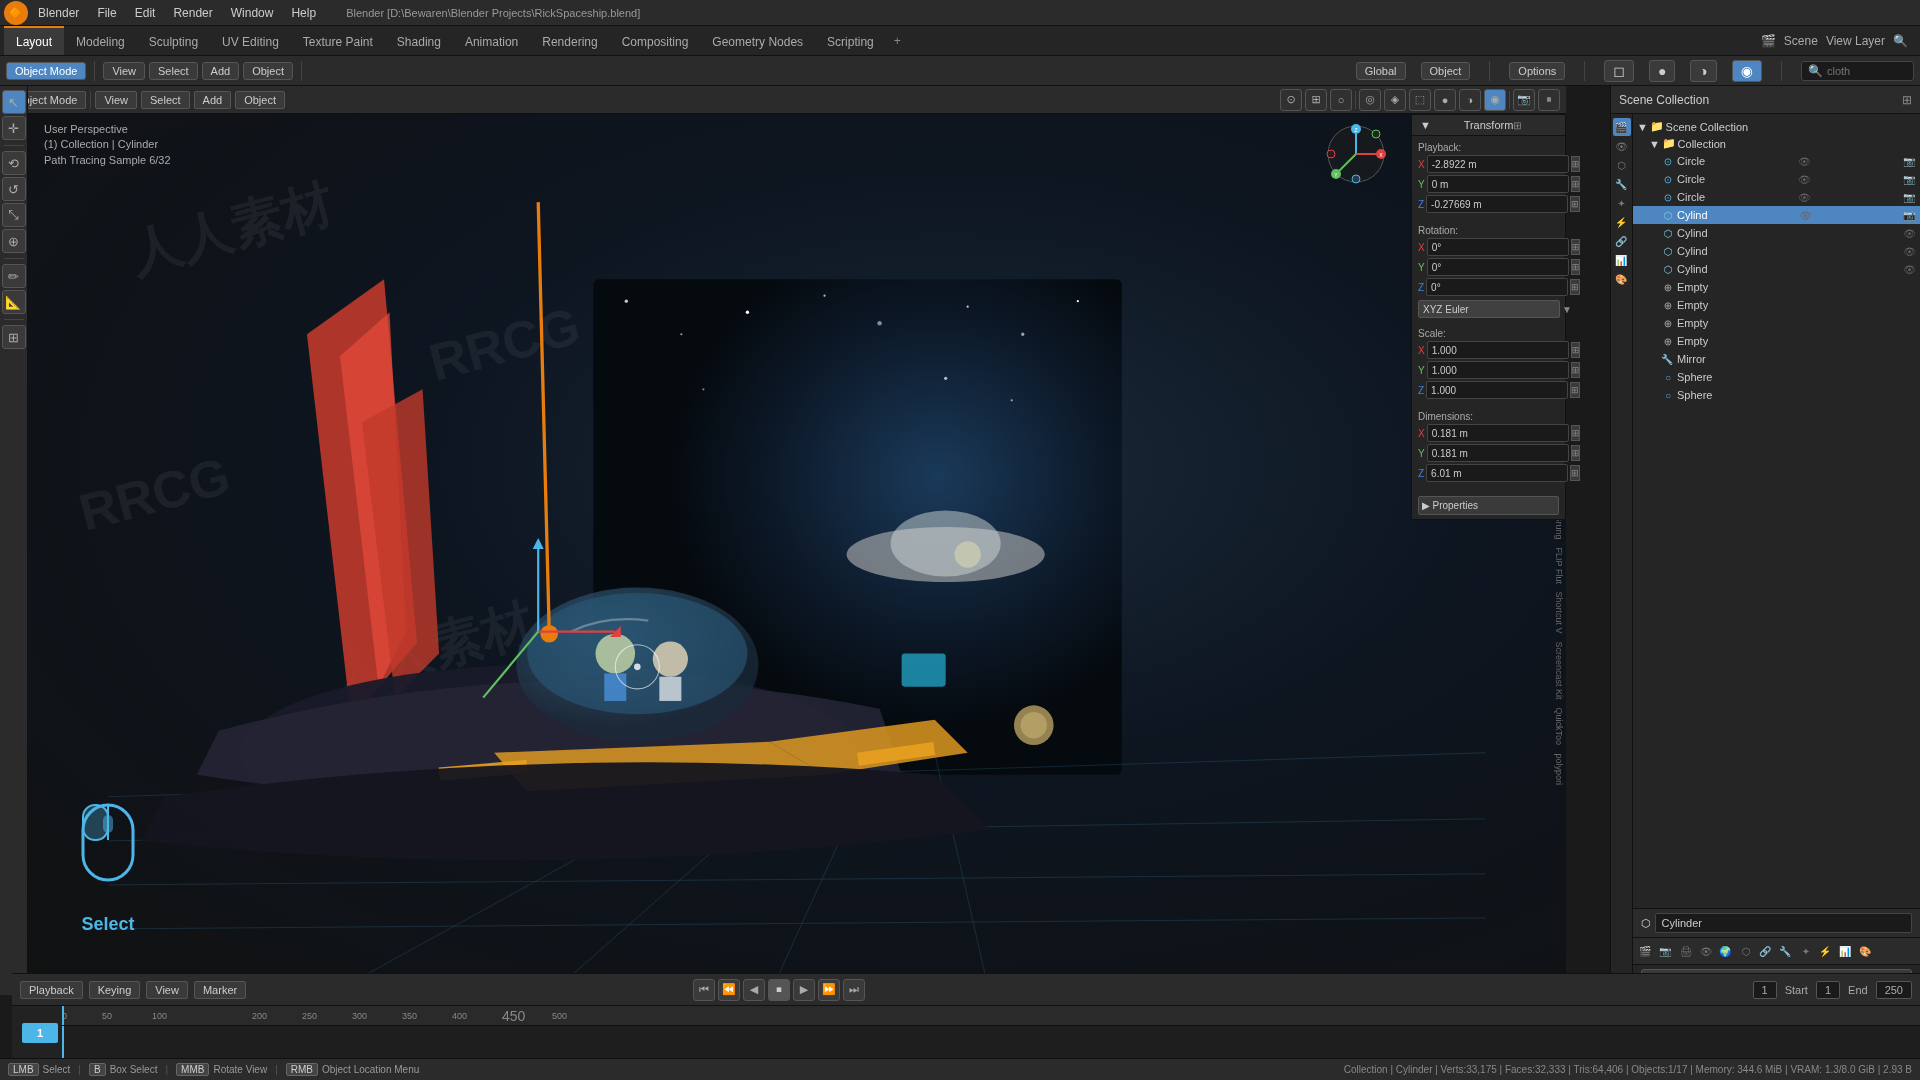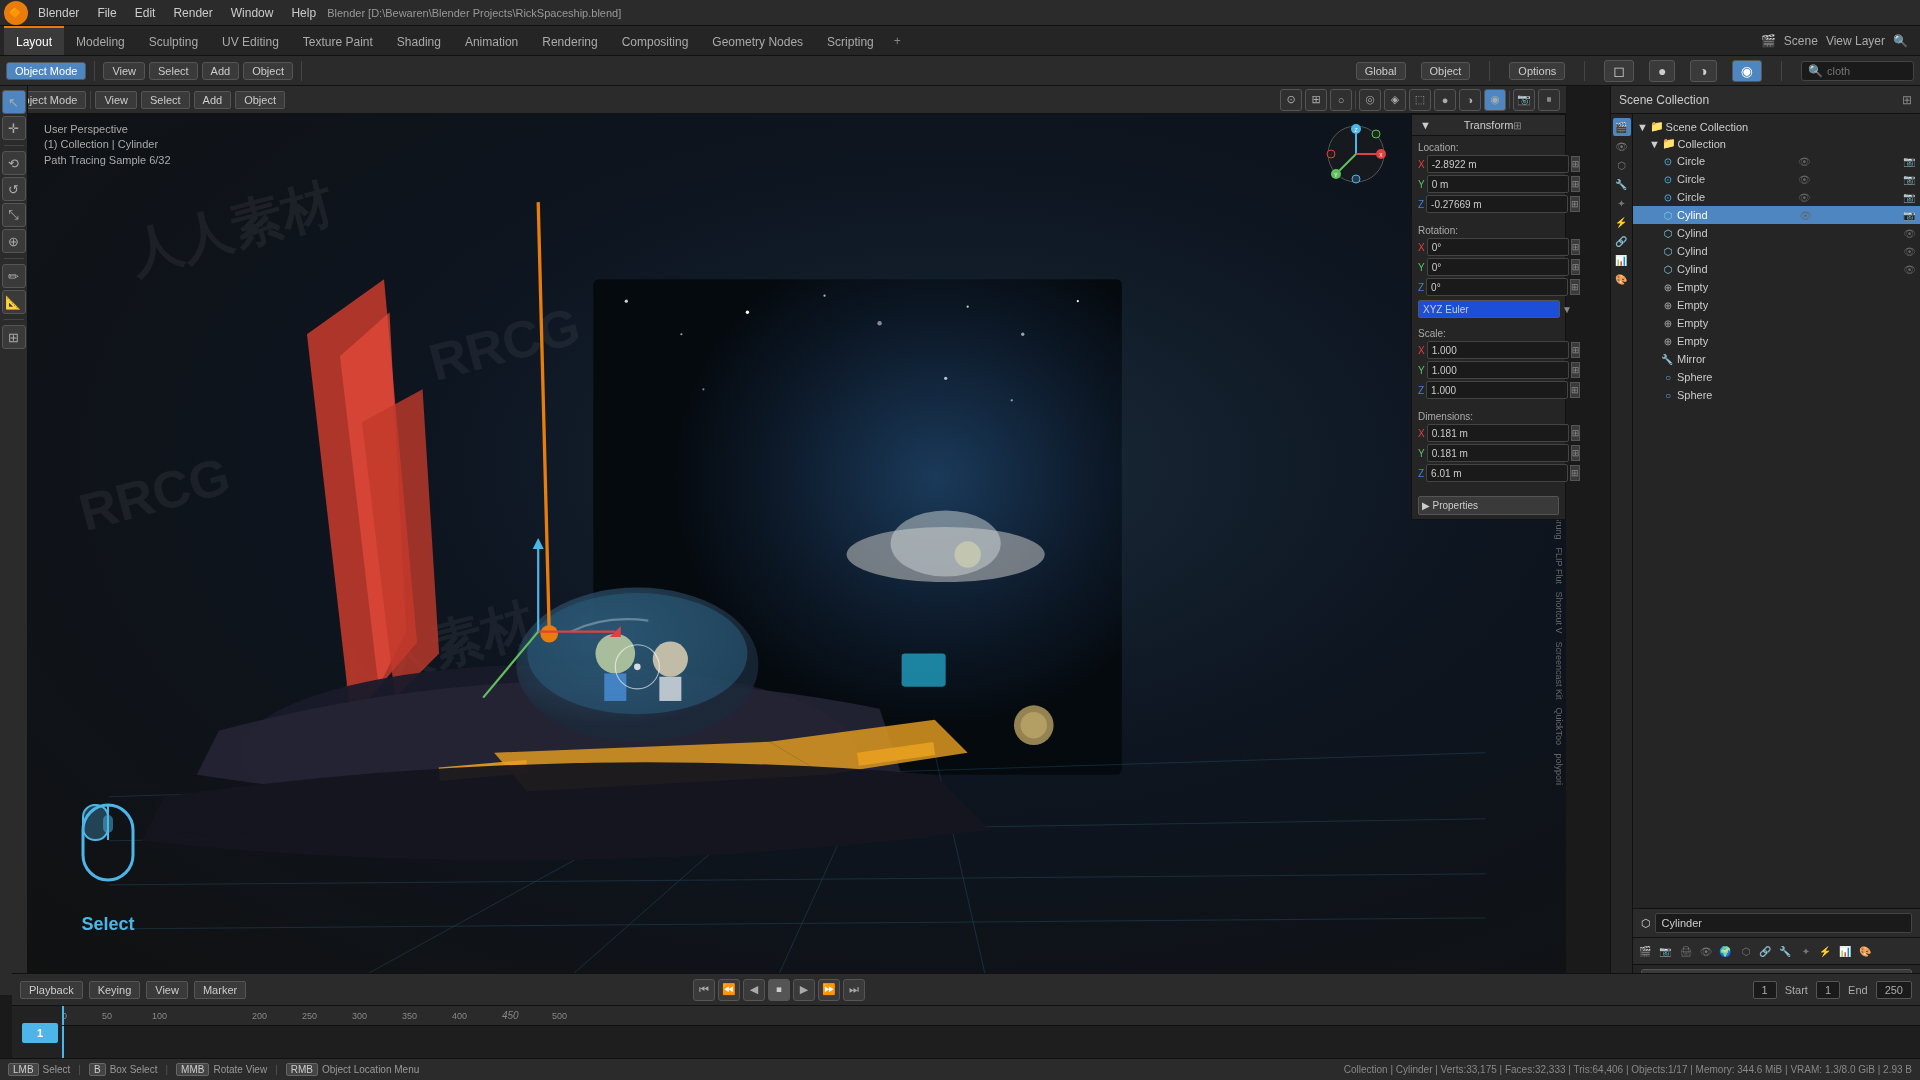--- a/index.html
+++ b/index.html
@@ -35,21 +35,21 @@
       font-size: 10px; font-weight: bold; color: white;
       flex-shrink: 0;
     }
     .top-menu-item {
       padding: 2px 8px;
       color: #ccc;
       font-size: 12px;
       cursor: pointer;
     }
     .top-menu-title {
-      margin-left: 1px;
+      margin-left: 20px;
       color: #999;
       font-size: 11px;
     }
 
     
     #workspace-tabs {
       position: absolute;
       top: 26px; left: 0; right: 0;
       height: 30px;
       background: #252525;
@@ -284,21 +284,21 @@
       display: flex; align-items: center; justify-content: center;
       cursor: pointer;
     }
     .tp-euler-row {
       display: flex;
       align-items: center;
       margin-top: 4px;
     }
     .tp-euler-input {
       flex: 1;
-      background: #1d4ed8;
+      background: #404040;
       border: 1px solid #555;
       color: #ccc;
       font-size: 10px;
       padding: 1px 4px;
       height: 18px;
       border-radius: 2px;
     }
     .tp-chevron { color: #888; font-size: 10px; margin-left: 2px; cursor: pointer; }
     .tp-properties-btn {
       width: 100%;
@@ -830,21 +830,21 @@
   </div>
 </div>
 
 <div id="transform-panel" style="top:114px; right:354px; width:155px;">
   <div class="tp-header">
     <span>▼</span>
     <span>Transform</span>
     <span style="margin-left:auto;color:#888;font-size:10px;">⊞</span>
   </div>
   <div class="tp-section">
-    <div class="tp-label">Location:</div>
+    <div class="tp-label">Playback:</div>
     <div class="tp-row">
       <span class="tp-axis x">X</span>
       <input class="tp-input" type="text" value="-2.8922 m" style="">
       <div class="tp-copy-btn">⊞</div>
     </div>
     <div class="tp-row">
       <span class="tp-axis y">Y</span>
       <input class="tp-input" type="text" value="0 m" style="">
       <div class="tp-copy-btn">⊞</div>
     </div>
@@ -1089,21 +1089,21 @@
 
       <span style="position:absolute;left:0px;font-size:9px;color:#888;">0</span>
       <span style="position:absolute;left:40px;font-size:9px;color:#888;">50</span>
       <span style="position:absolute;left:90px;font-size:9px;color:#888;">100</span>
       <span style="position:absolute;left:140px;font-size:13px;color:#888;margin-top:32px;">150</span>
       <span style="position:absolute;left:190px;font-size:9px;color:#888;">200</span>
       <span style="position:absolute;left:240px;font-size:9px;color:#888;">250</span>
       <span style="position:absolute;left:290px;font-size:9px;color:#888;">300</span>
       <span style="position:absolute;left:340px;font-size:9px;color:#888;">350</span>
       <span style="position:absolute;left:390px;font-size:9px;color:#888;">400</span>
-      <span style="position:absolute;left:440px;font-size:10px;color:#888;font-style:italic;">450</span>
+      <span style="position:absolute;left:440px;font-size:14px;color:#888;">450</span>
       <span style="position:absolute;left:490px;font-size:9px;color:#888;">500</span>
 
       <div style="position:absolute;left:0;top:0;width:2px;height:100%;background:#4db6e8;"></div>
     </div>
 
     <div style="position:absolute;top:20px;left:50px;right:0;height:33px;background:#1e1e1e;">
 
       <div style="position:absolute;left:0;top:0;width:2px;height:100%;background:#4db6e8;"></div>
     </div>
   </div>

